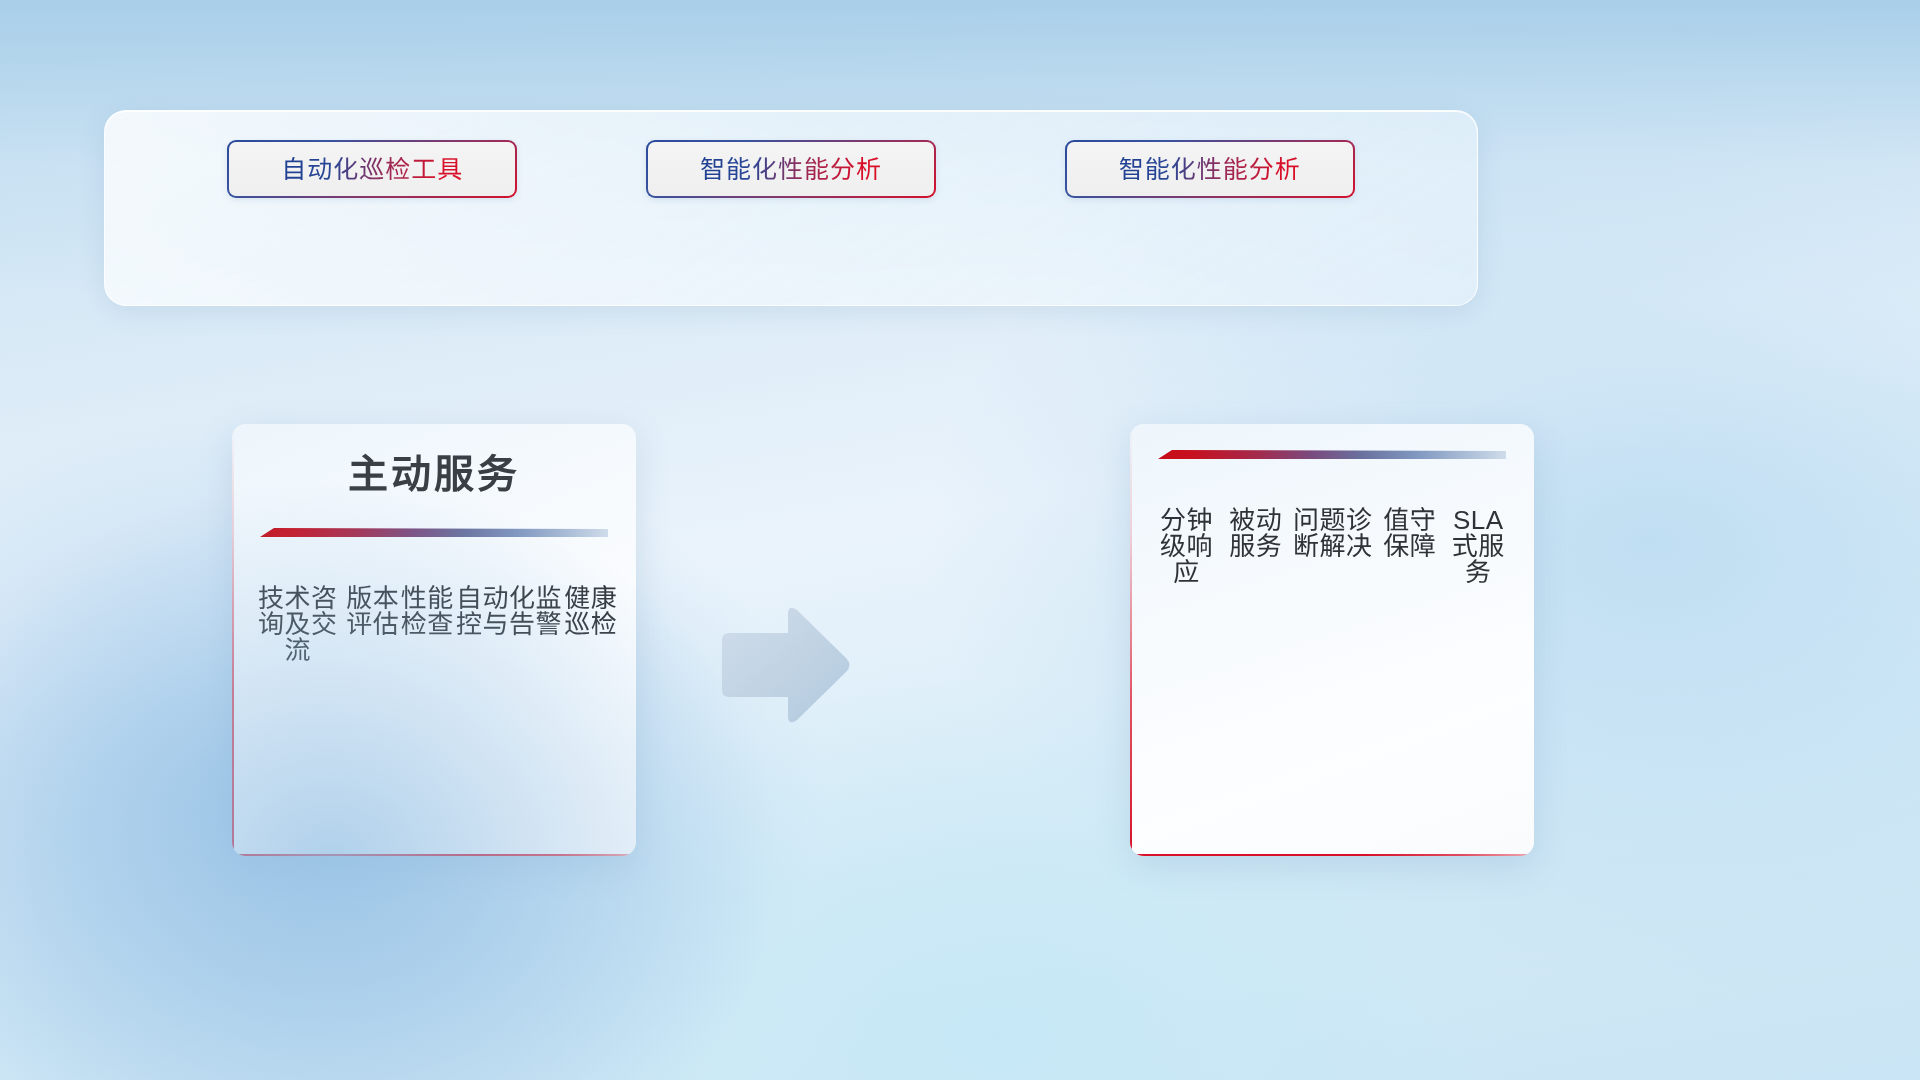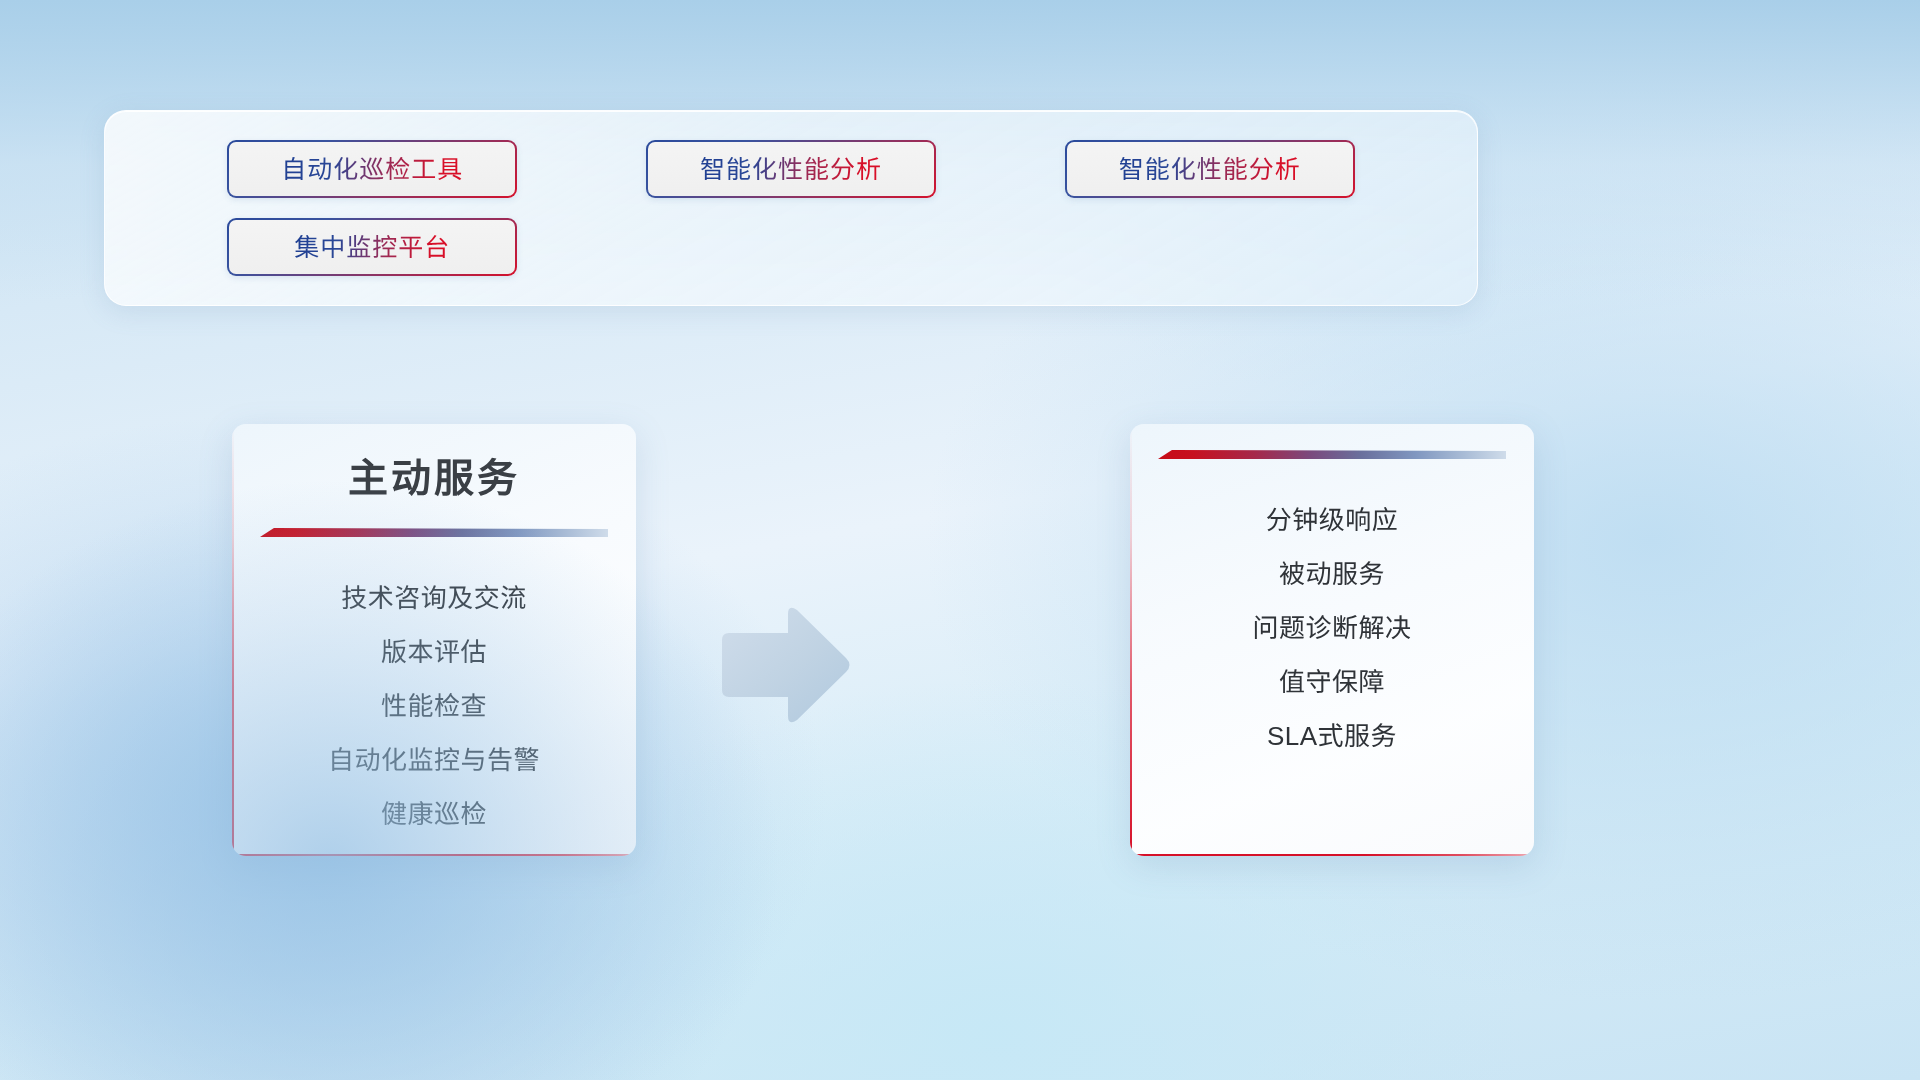--- a/index.html
+++ b/index.html
@@ -118,20 +118,21 @@
   .card-right { left: 1130px; top: 424px; }
 
   .card-title {
     margin-top: 30px;
     text-align: center;
     font-size: 40px;
     font-weight: 700;
     letter-spacing: 3px;
     color: #3a3f45;
     line-height: 1.2;
+    font-family: Liberation Mono, monospace;
   }
 
   
   .card-divider {
     position: relative;
     margin: 26px auto 0;
     width: 348px;
     height: 9px;
   }
   .card-divider span {
@@ -139,21 +140,21 @@
     inset: 0;
     background: linear-gradient(90deg, #c60c18 0%, #c7101f 10%, #a5294b 28%, #7a4a7e 44%, #6a6f9c 58%, #8097c0 74%, #a9bcd6 88%, #cfdcea 100%);
     clip-path: polygon(0% 100%, 4% 0%, 100% 12%, 100% 100%);
   }
 
   .card-list {
     list-style: none;
     margin: 34px 0 0;
     padding: 0 18px;
     display: flex;
-    flex-direction: column;
+    flex-direction: row;
     gap: 0;
   }
   .card-list li {
     text-align: center;
     font-size: 26px;
     font-weight: 400;
     color: #2f3338;
     line-height: 1;
     padding: 14px 0;
     letter-spacing: 0.5px;
@@ -186,25 +187,20 @@
       </div>
     </div>
 
     <div class="pill">
       <div class="pill-inner">
         <span class="pill-label">智能化性能分析</span>
       </div>
     </div>
 
 
-    <div class="pill">
-      <div class="pill-inner">
-        <span class="pill-label">集中监控平台</span>
-      </div>
-    </div>
 
   </section>
 
   <section class="card card-left">
     <h2 class="card-title">主动服务</h2>
     <div class="card-divider">
         <span></span>
       </div>
     <ul class="card-list">
       <li>技术咨询及交流</li>

